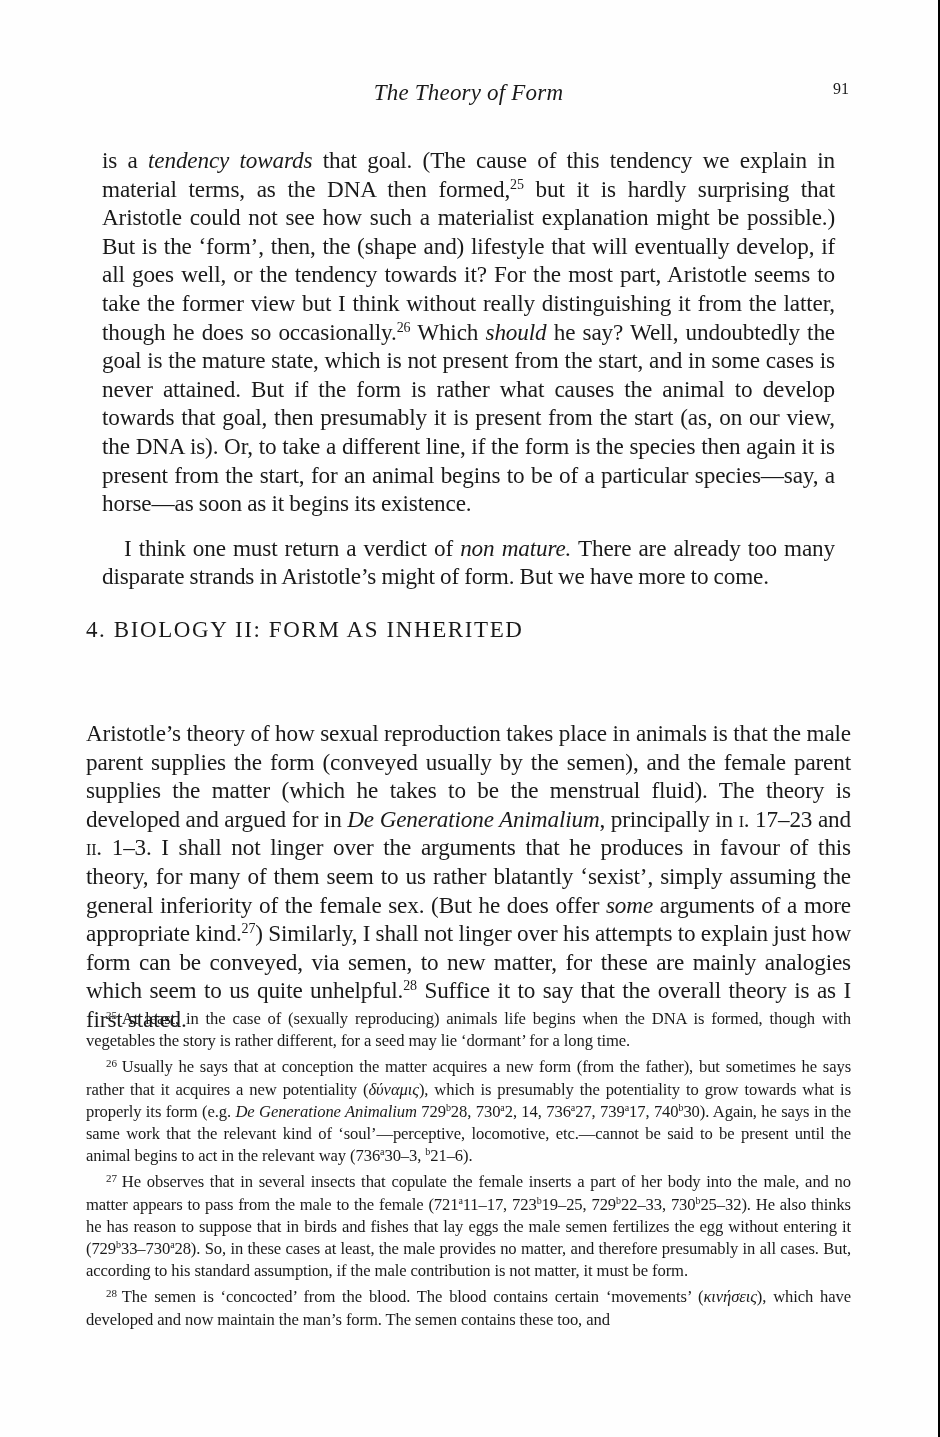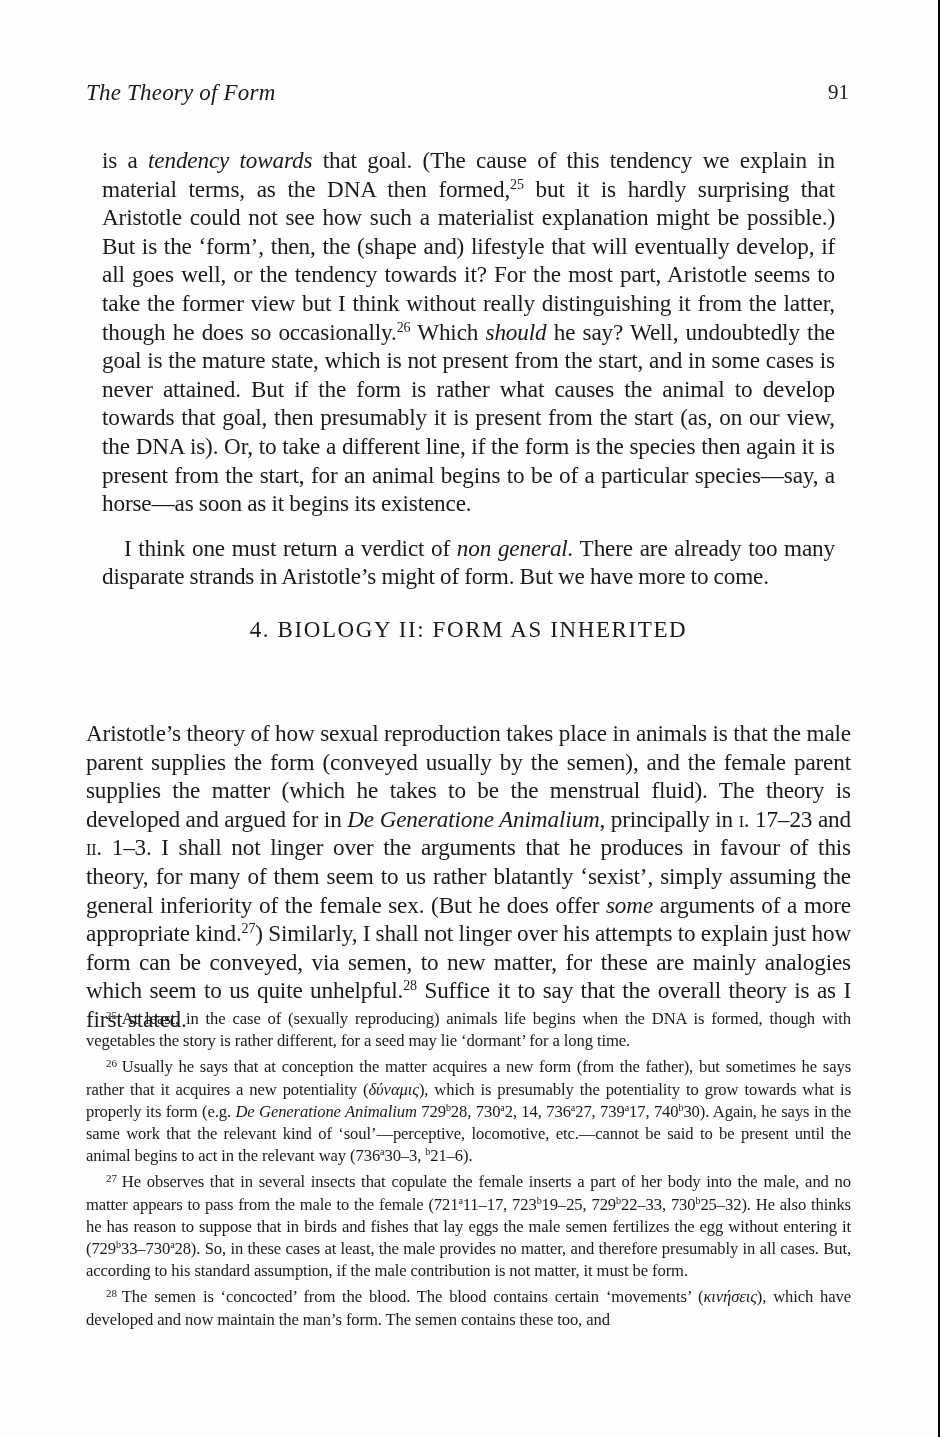--- a/index.html
+++ b/index.html
@@ -33,29 +33,29 @@
       position: absolute;
       top: 80px;
       left: 0;
       width: 765px;
       height: 30px;
     }
     .running-title {
       position: absolute;
       left: 0;
       width: 765px;
-      text-align: left;
+      text-align: center;
       font-style: italic;
       font-size: 23px;
       letter-spacing: 0.2px;
     }
     .page-number {
       position: absolute;
       right: 2px;
-      font-size: 21px;
+      font-size: 16px;
     }
     .body-text {
       position: absolute;
       top: 130px;
       left: 0;
       width: 765px;
       font-size: 23.2px;
       line-height: 28.6px;
       text-align: justify;
       letter-spacing: -0.15px;
@@ -66,21 +66,20 @@
       text-indent: 0;
     }
     .body-text p.indent {
       text-indent: 22px;
     }
     .section-heading {
       position: absolute;
       top: 617px;
       left: 0;
       width: 765px;
-      text-align: center;
       font-size: 23px;
       letter-spacing: 1.6px;
     }
     .section-body {
       position: absolute;
       top: 675px;
       left: 0;
       width: 765px;
       font-size: 23.2px;
       line-height: 28.6px;
@@ -129,21 +128,21 @@
 
 <div class="page">
 
   <div class="running-head">
     <span class="running-title">The Theory of Form</span>
     <span class="page-number">91</span>
   </div>
 
   <div class="body-text">
     <p><span>is a </span><i>tendency towards</i><span> that goal. (The cause of this tendency we explain in material terms, as the DNA then formed,</span><sup class="ref">25</sup><span> but it is hardly surprising that Aristotle could not see how such a materialist explanation might be possible.) But is the ‘form’, then, the (shape and) lifestyle that will eventually develop, if all goes well, or the tendency towards it? For the most part, Aristotle seems to take the former view but I think without really distinguishing it from the latter, though he does so occasionally.</span><sup class="ref">26</sup><span> Which </span><i>should</i><span> he say? Well, undoubtedly the goal is the mature state, which is not present from the start, and in some cases is never attained. But if the form is rather what causes the animal to develop towards that goal, then presumably it is present from the start (as, on our view, the DNA is). Or, to take a different line, if the form is the species then again it is present from the start, for an animal begins to be of a particular species—say, a horse—as soon as it begins its existence.</span></p>
-    <p class="indent"><span>I think one must return a verdict of </span><i>non general.</i><span> There are already too many disparate strands in Aristotle’s might of form. But we have more to come.</span></p>
+    <p class="indent"><span>I think one must return a verdict of </span><i>non mature.</i><span> There are already too many disparate strands in Aristotle’s might of form. But we have more to come.</span></p>
   </div>
 
   <h2 class="section-heading" style="margin:0;font-weight:normal;">4. BIOLOGY II: FORM AS INHERITED</h2>
 
   <div class="section-body">
     <p><span>Aristotle’s theory of how sexual reproduction takes place in animals is that the male parent supplies the form (conveyed usually by the semen), and the female parent supplies the matter (which he takes to be the menstrual fluid). The theory is developed and argued for in </span><i>De Generatione Animalium</i><span>, principally in </span><span class="smallcaps">i</span><span>. 17–23 and </span><span class="smallcaps">ii</span><span>. 1–3. I shall not linger over the arguments that he produces in favour of this theory, for many of them seem to us rather blatantly ‘sexist’, simply assuming the general inferiority of the female sex. (But he does offer </span><i>some</i><span> arguments of a more appropriate kind.</span><sup class="ref">27</sup><span>) Similarly, I shall not linger over his attempts to explain just how form can be conveyed, via semen, to new matter, for these are mainly analogies which seem to us quite unhelpful.</span><sup class="ref">28</sup><span> Suffice it to say that the overall theory is as I first stated.</span></p>
   </div>
 
   <div class="footnotes">
     <p><span class="fn-mark">25</span><span>At least, in the case of (sexually reproducing) animals life begins when the DNA is formed, though with vegetables the story is rather different, for a seed may lie ‘dormant’ for a long time.</span></p>

